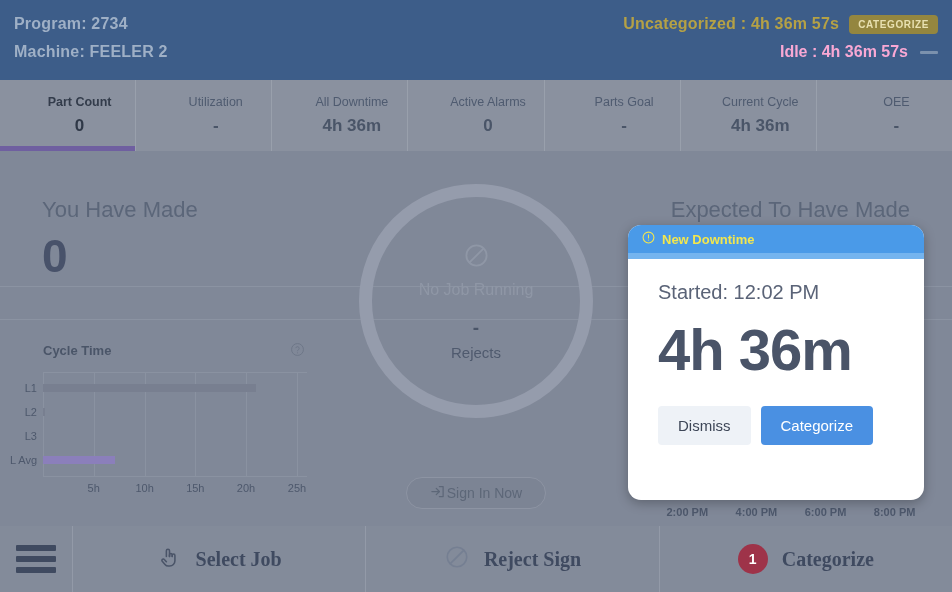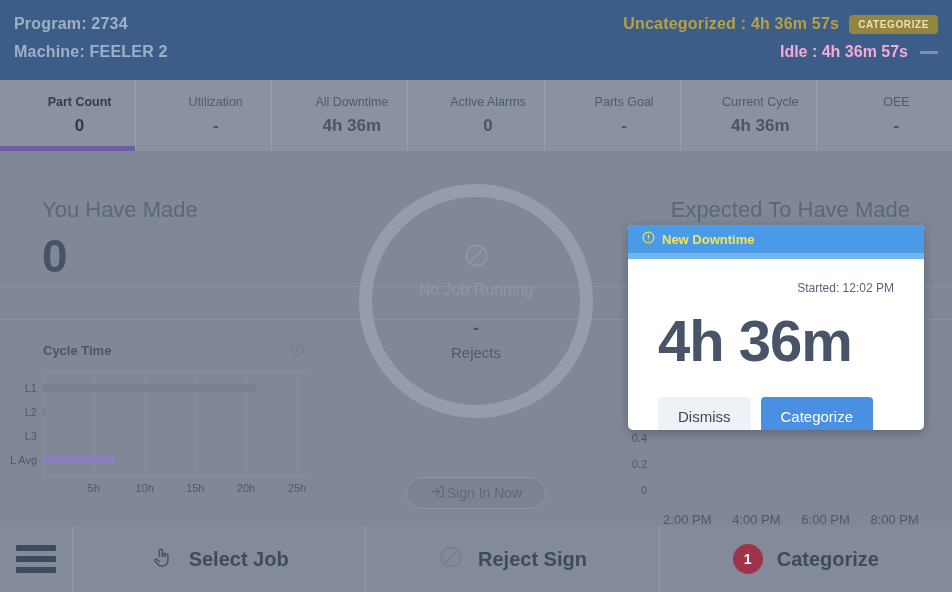--- a/index.html
+++ b/index.html
@@ -133,67 +133,68 @@
 
   
   .chart-right { position: absolute; right: 0; top: 325px; width: 340px; height: 195px; }
   .rplot { position: absolute; left: 42px; top: 35px; width: 256px; height: 130px; }
   .rylab {
     position: absolute; right: 100%; margin-right: 7px;
     font-size: 11px; color: #4d586c; transform: translateY(-50%);
     white-space: nowrap;
   }
   .rxlab {
-    position: absolute; top: 100%; margin-top: 22px;
-    font-size: 13px; color: #4d586c; transform: translateX(-50%);
+    position: absolute; top: 100%; margin-top: 16px;
+    font-size: 11px; color: #4d586c; transform: translateX(-50%);
     white-space: nowrap;
+    font-weight: bold;
   }
 
   
   .bottombar {
     position: absolute; left: 0; top: 526px; width: 952px; height: 66px;
     display: flex; background: #838b9a;
   }
   .bb-cell {
     display: flex; align-items: center; justify-content: center;
     border-right: 1px solid #939aa8; cursor: pointer;
   }
   .bb-menu { width: 73px; }
   .bb-action { flex: 1; }
   .bb-action:last-child { border-right: none; }
-  .bb-label { font-size: 20px; font-weight: bold; color: #3f4a60; margin-left: 14px; }
+  .bb-label { font-size: 20px; font-weight: bold; color: #3f4a60; margin-left: 14px; font-family: Liberation Serif, serif; }
   .hamburger span {
     display: block; width: 40px; height: 6px; background: #3f4a60;
     border-radius: 1px; margin: 5px 0;
   }
   .badge-red {
     width: 30px; height: 30px; border-radius: 50%;
     background: #9e3349; color: #fff;
     display: flex; align-items: center; justify-content: center;
     font-size: 14px; font-weight: bold;
   }
 
   
   .modal {
     position: absolute; left: 628px; top: 225px;
-    width: 296px; height: 205px;
-    background: #ffffff; border-radius: 5px;
+    width: 296px; height: 275px;
+    background: #ffffff; border-radius: 13px;
     box-shadow: 0 3px 12px rgba(0,0,0,.28);
     overflow: hidden;
   }
   .modal-head {
     height: 28px; background: #4a9ae8;
     display: flex; align-items: center; padding-left: 14px;
   }
   .modal-head-title {
     font-size: 13px; font-weight: bold; color: #f2e64e; margin-left: 7px;
   }
   .modal-accent { height: 6px; background: #74b4ef; }
   .modal-body { padding: 22px 30px 0 30px; }
-  .modal-started { font-size: 12px; color: #5a6377; text-align: right; }
+  .modal-started { font-size: 20px; color: #5a6377; }
   .modal-big {
     font-size: 58px; font-weight: bold; color: #4a5468;
     letter-spacing: -1px; margin-top: 14px; line-height: 64px;
   }
   .modal-btns { display: flex; gap: 10px; margin-top: 24px; }
   .btn {
     border: none; border-radius: 4px; cursor: pointer;
     font-size: 15px; padding: 11px 20px;
   }
   .btn-dismiss { background: #eef2f7; color: #3d4657; }

